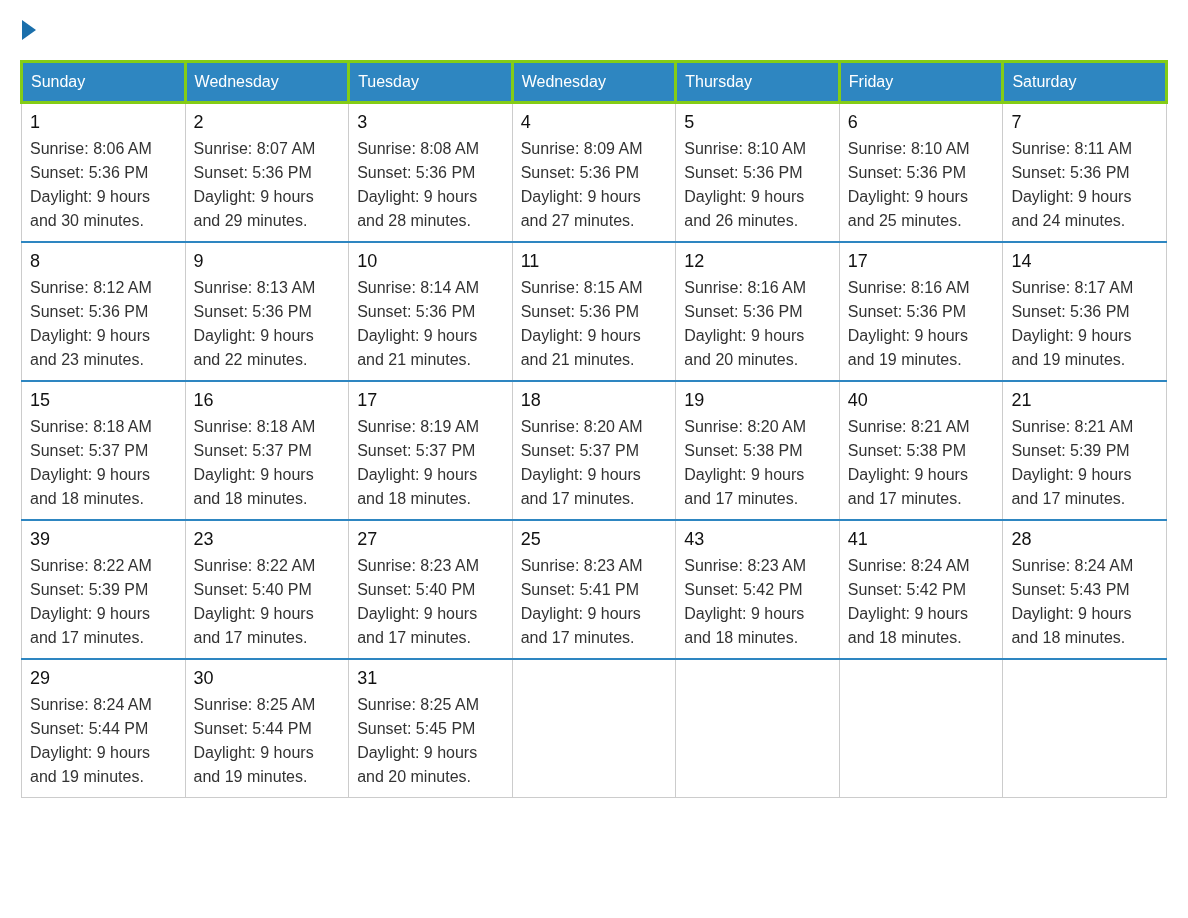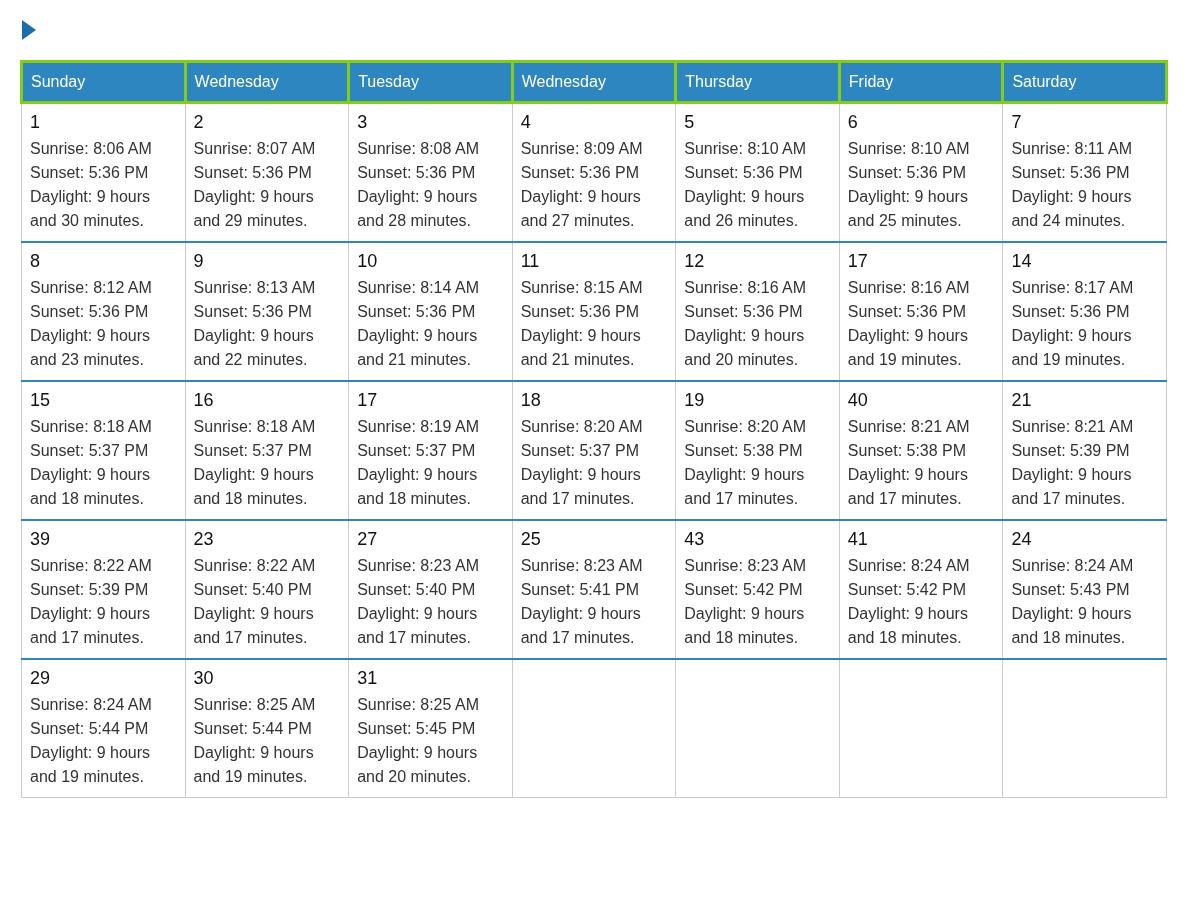--- a/index.html
+++ b/index.html
@@ -373,21 +373,21 @@
         <td>
         <span class="day-number">41</span>
         <div class="day-info">
           Sunrise: 8:24 AM<br>
           Sunset: 5:42 PM<br>
           Daylight: 9 hours<br>
           and 18 minutes.
         </div>
       </td>
         <td>
-        <span class="day-number">24</span>
+        <span class="day-number">28</span>
         <div class="day-info">
           Sunrise: 8:24 AM<br>
           Sunset: 5:43 PM<br>
           Daylight: 9 hours<br>
           and 18 minutes.
         </div>
       </td>
       </tr>
       <tr>
         <td>

